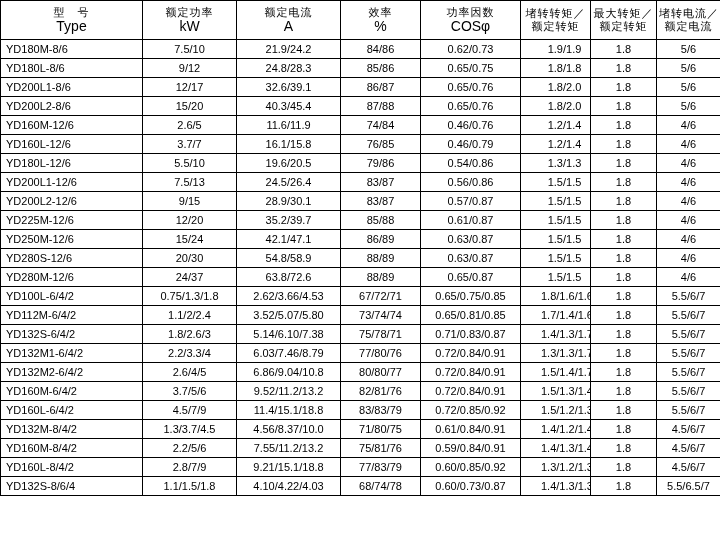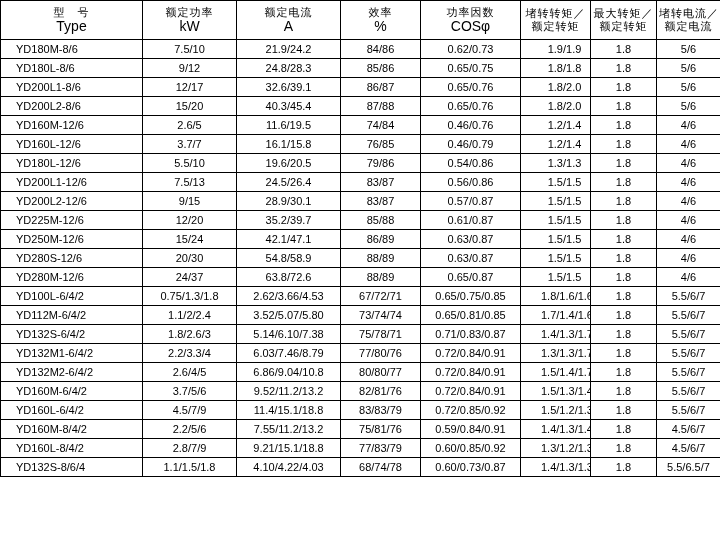--- a/index.html
+++ b/index.html
@@ -40,21 +40,21 @@
     display: block;
     letter-spacing: 1px;
   }
   thead th .l2 {
     display: block;
     font-weight: normal;
     font-size: 14px;
   }
   tbody td.model {
     text-align: left;
-    padding-left: 15px;
+    padding-left: 5px;
     font-size: 11px;
   }
   tbody td.bold {
     font-weight: normal;
     padding-left: 20px;
   }
   tbody tr {
     height: 19px;
   }
   
@@ -154,21 +154,21 @@
         <td>40.3/45.4</td>
         <td>87/88</td>
         <td>0.65/0.76</td>
         <td class="bold">1.8/2.0</td>
         <td>1.8</td>
         <td>5/6</td>
       </tr>
       <tr>
         <td class="model">YD160M-12/6</td>
         <td>2.6/5</td>
-        <td>11.6/19.5</td>
+        <td>11.6/11.9</td>
         <td>74/84</td>
         <td>0.46/0.76</td>
         <td class="bold">1.2/1.4</td>
         <td>1.8</td>
         <td>4/6</td>
       </tr>
       <tr>
         <td class="model">YD160L-12/6</td>
         <td>3.7/7</td>
         <td>16.1/15.8</td>
@@ -312,20 +312,30 @@
         <td class="model">YD160L-6/4/2</td>
         <td>4.5/7/9</td>
         <td>11.4/15.1/18.8</td>
         <td>83/83/79</td>
         <td>0.72/0.85/0.92</td>
         <td class="bold">1.5/1.2/1.3</td>
         <td>1.8</td>
         <td>5.5/6/7</td>
       </tr>
       <tr>
+        <td class="model">YD132M-8/4/2</td>
+        <td>1.3/3.7/4.5</td>
+        <td>4.56/8.37/10.0</td>
+        <td>71/80/75</td>
+        <td>0.61/0.84/0.91</td>
+        <td class="bold">1.4/1.2/1.4</td>
+        <td>1.8</td>
+        <td>4.5/6/7</td>
+      </tr>
+      <tr>
         <td class="model">YD160M-8/4/2</td>
         <td>2.2/5/6</td>
         <td>7.55/11.2/13.2</td>
         <td>75/81/76</td>
         <td>0.59/0.84/0.91</td>
         <td class="bold">1.4/1.3/1.4</td>
         <td>1.8</td>
         <td>4.5/6/7</td>
       </tr>
       <tr>

